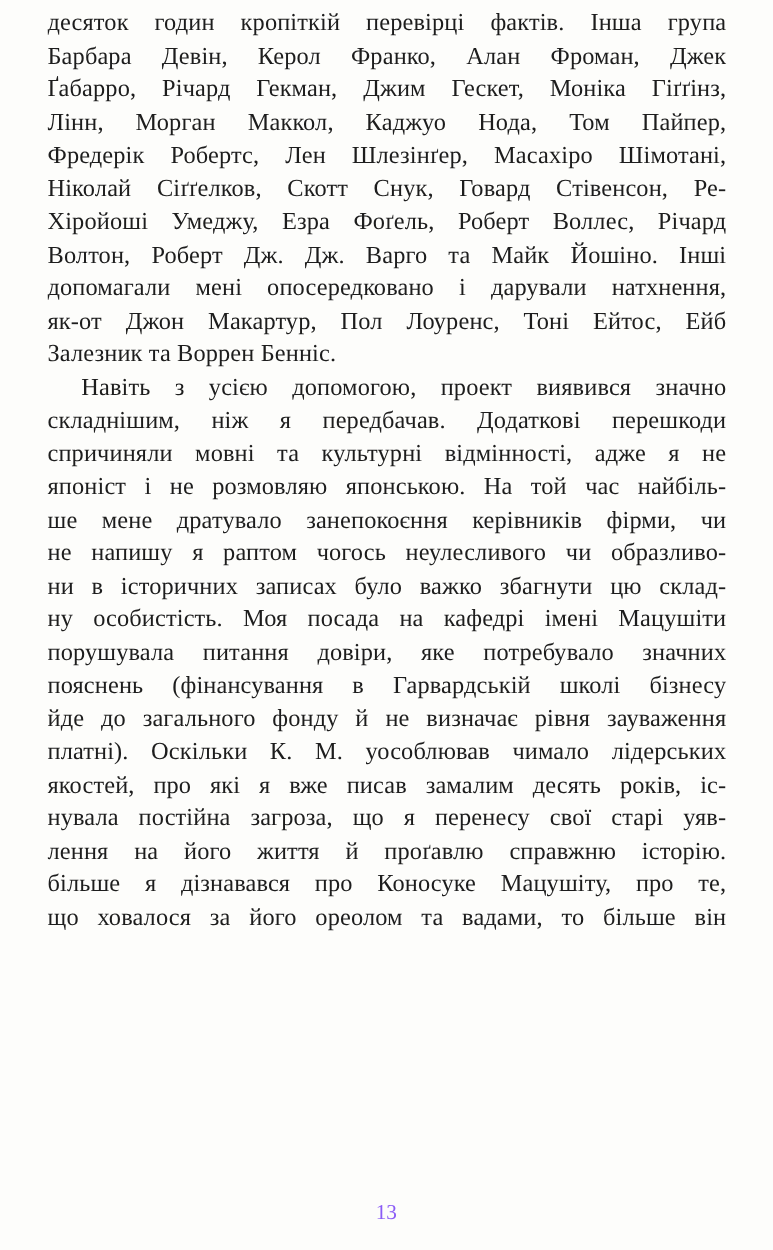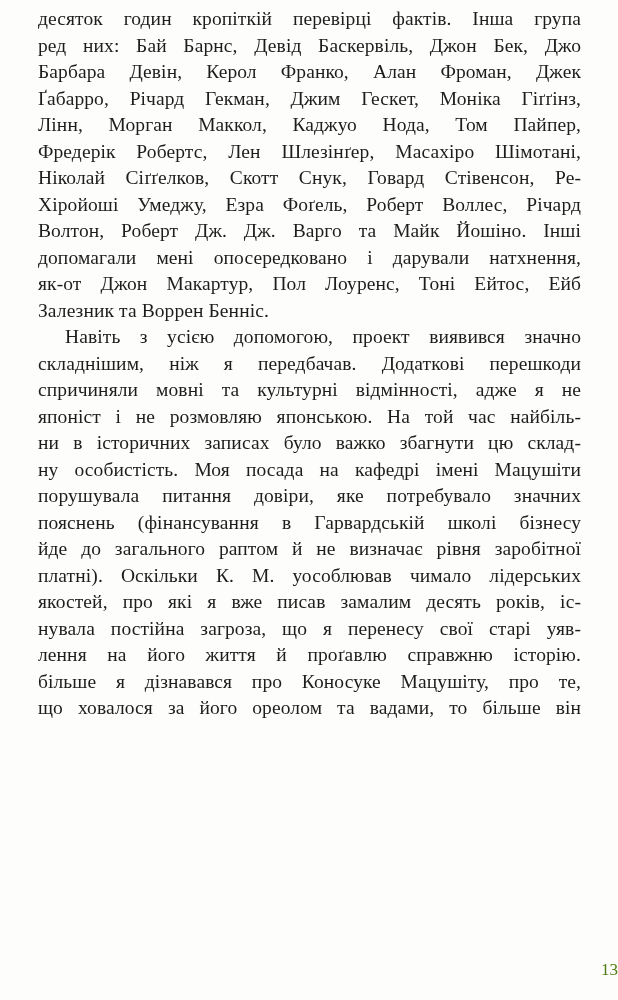--- a/index.html
+++ b/index.html
@@ -27,53 +27,54 @@
     text-align-last: justify;
     letter-spacing: 0.1px;
   }
   .line.indent { text-indent: 27px; }
   .line.para-end { text-align-last: left; }
   .page-number {
     position: absolute;
     top: 960px;
     left: 0;
     width: 100%;
-    text-align: right;
+    text-align: center;
     font-size: 17px;
-    color: #4d7c0f;
+    color: #8b5cf6;
   }
 </style>
 </head>
 <body>
 
 <div class="text-block">
     <div class="paragraph">
       <div class="line">десяток годин кропіткій перевірці фактів. Інша група</div>
-      <div class="line">ред них: Бай Барнс, Девід Баскервіль, Джон Бек, Джо</div>
       <div class="line">Барбара Девін, Керол Франко, Алан Фроман, Джек</div>
       <div class="line">Ґабарро, Річард Гекман, Джим Гескет, Моніка Гіґґінз,</div>
       <div class="line">Лінн, Морган Маккол, Каджуо Нода, Том Пайпер,</div>
       <div class="line">Фредерік Робертс, Лен Шлезінґер, Масахіро Шімотані,</div>
       <div class="line">Ніколай Сіґґелков, Скотт Снук, Говард Стівенсон, Ре-</div>
       <div class="line">Хіройоші Умеджу, Езра Фоґель, Роберт Воллес, Річард</div>
       <div class="line">Волтон, Роберт Дж. Дж. Варго та Майк Йошіно. Інші</div>
       <div class="line">допомагали мені опосередковано і дарували натхнення,</div>
       <div class="line">як-от Джон Макартур, Пол Лоуренс, Тоні Ейтос, Ейб</div>
       <div class="line para-end">Залезник та Воррен Бенніс.</div>
     </div>
     <div class="paragraph">
       <div class="line indent">Навіть з усією допомогою, проект виявився значно</div>
       <div class="line">складнішим, ніж я передбачав. Додаткові перешкоди</div>
       <div class="line">спричиняли мовні та культурні відмінності, адже я не</div>
       <div class="line">японіст і не розмовляю японською. На той час найбіль-</div>
+      <div class="line">ше мене дратувало занепокоєння керівників фірми, чи</div>
+      <div class="line">не напишу я раптом чогось неулесливого чи образливо-</div>
       <div class="line">ни в історичних записах було важко збагнути цю склад-</div>
       <div class="line">ну особистість. Моя посада на кафедрі імені Мацушіти</div>
       <div class="line">порушувала питання довіри, яке потребувало значних</div>
       <div class="line">пояснень (фінансування в Гарвардській школі бізнесу</div>
-      <div class="line">йде до загального раптом й не визначає рівня заробітної</div>
+      <div class="line">йде до загального фонду й не визначає рівня зауваження</div>
       <div class="line">платні). Оскільки К. М. уособлював чимало лідерських</div>
       <div class="line">якостей, про які я вже писав замалим десять років, іс-</div>
       <div class="line">нувала постійна загроза, що я перенесу свої старі уяв-</div>
       <div class="line">лення на його життя й проґавлю справжню історію.</div>
       <div class="line">більше я дізнавався про Коносуке Мацушіту, про те,</div>
       <div class="line">що ховалося за його ореолом та вадами, то більше він</div>
     </div>
   </div>
 
 <div class="page-number">13</div>

